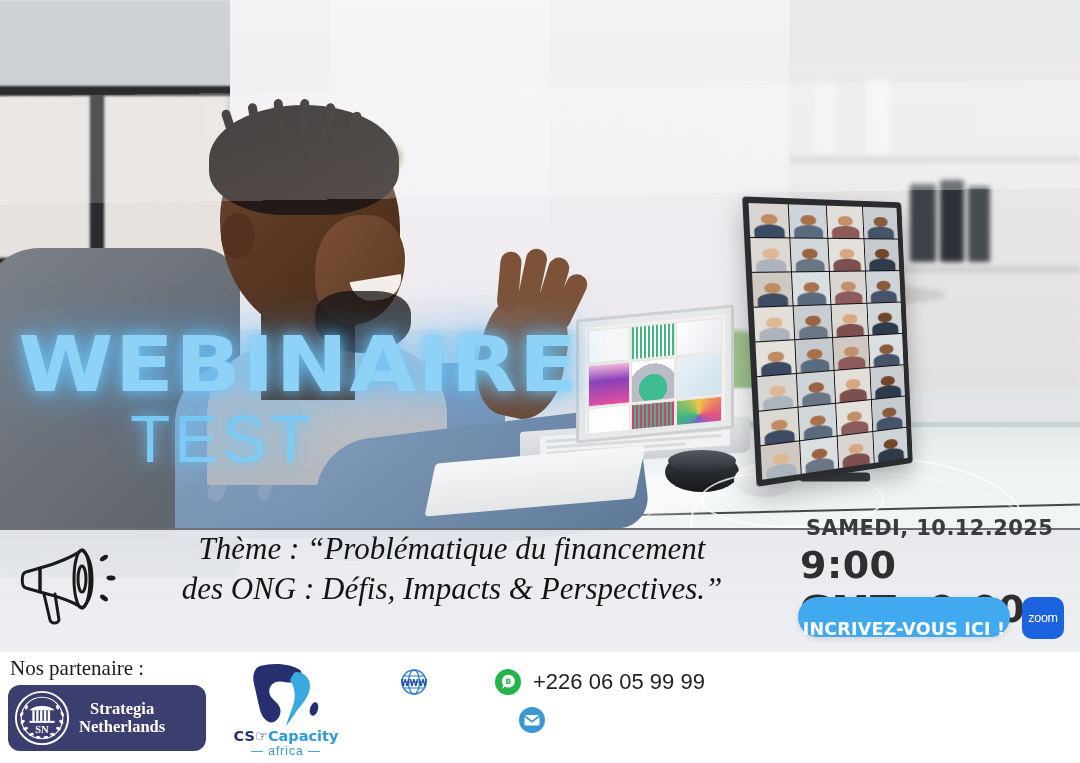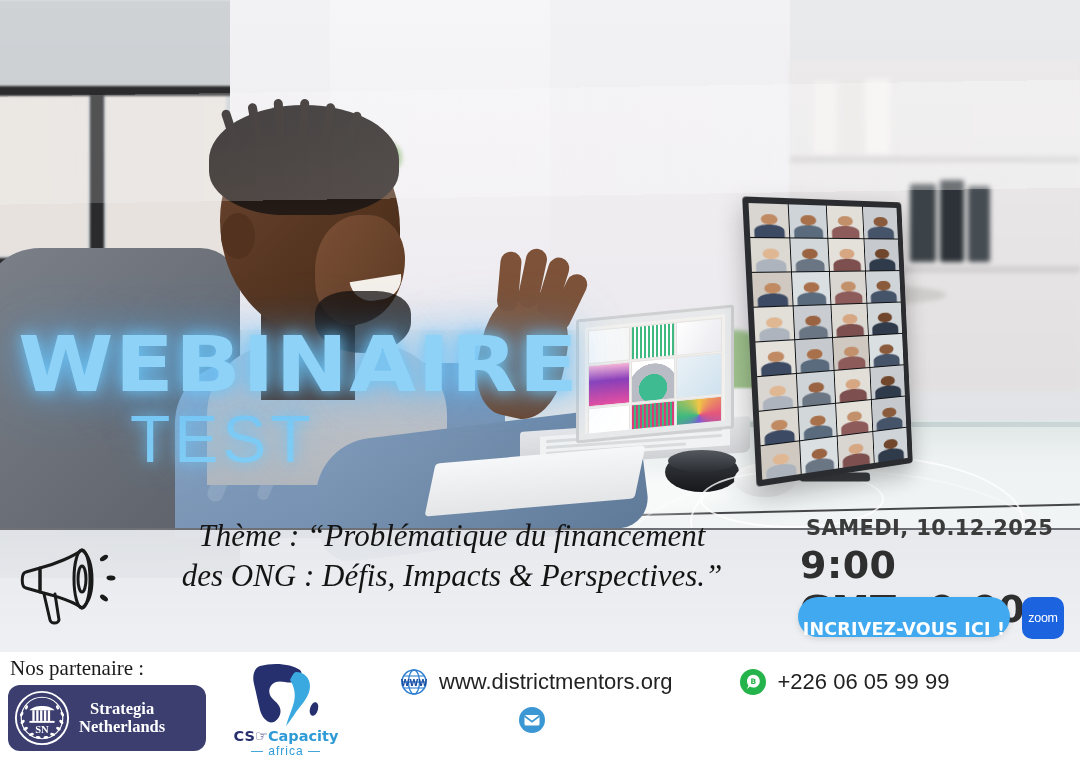--- a/index.html
+++ b/index.html
@@ -126,21 +126,21 @@
     letter-spacing:4px;color:#7ecbf5;margin-top:6px;margin-left:112px;
     text-shadow:0 0 14px rgba(110,200,250,.9),0 0 32px rgba(90,180,245,.6);
   }
 
   
   .theme-bar{position:absolute;left:0;top:528px;width:1080px;height:122px;
      background:rgba(233,235,238,.88);border-top:2px solid #6d7075;}
   .theme-bar-inner{position:absolute;left:0;top:0;width:1080px;height:122px;
      background:linear-gradient(180deg,rgba(228,230,234,.55),rgba(238,240,243,.97));}
   .megaphone{position:absolute;left:12px;top:534px;width:112px;height:96px;}
-  .theme-text{position:absolute;left:122px;top:516px;width:660px;
+  .theme-text{position:absolute;left:122px;top:529px;width:660px;
      font-family:"Liberation Serif","DejaVu Serif",serif;font-style:italic;
      font-size:31px;line-height:1.28;color:#141414;text-align:center;font-weight:400;}
 
   
   .date-txt{position:absolute;left:806px;top:516px;
      font-family:"DejaVu Sans",sans-serif;font-weight:bold;font-size:21px;letter-spacing:.4px;color:#3b3b3b;}
   .time-txt{position:absolute;left:800px;top:543px;
      font-family:"DejaVu Sans",sans-serif;font-weight:bold;font-size:38px;letter-spacing:.5px;color:#2f2f2f;}
   .cta{position:absolute;left:798px;top:597px;width:212px;height:40px;border-radius:22px;
      background:#41a9f0;display:flex;align-items:center;justify-content:center;
@@ -557,21 +557,20 @@
     <div class="c-row">
       <div class="c-pair">
         <svg width="28" height="28" viewBox="0 0 28 28">
           <circle cx="14" cy="14" r="12" fill="none" stroke="#2f7fd1" stroke-width="1.6"></circle>
           <ellipse cx="14" cy="14" rx="5.5" ry="12" fill="none" stroke="#2f7fd1" stroke-width="1.3"></ellipse>
           <line x1="2" y1="14" x2="26" y2="14" stroke="#2f7fd1" stroke-width="1.3"></line>
           <line x1="4" y1="8" x2="24" y2="8" stroke="#2f7fd1" stroke-width="1.1"></line>
           <line x1="4" y1="20" x2="24" y2="20" stroke="#2f7fd1" stroke-width="1.1"></line>
           <text x="14" y="17.5" font-family="DejaVu Sans, sans-serif" font-size="8" font-weight="bold" fill="#1d4fa3" text-anchor="middle">WWW</text>
         </svg>
-        <span class="c-txt">www.districtmentors.org</span>
       </div>
       <div class="spacer"></div>
       <div class="c-pair">
         <svg width="28" height="28" viewBox="0 0 28 28">
           <circle cx="14" cy="14" r="13" fill="#25b34b"></circle>
           <path d="M8 21 L9.4 17.4 C8.5 16.2 8 14.7 8 13.2 C8 9.6 10.9 6.8 14.4 6.8
                    C18 6.8 20.8 9.6 20.8 13.2 C20.8 16.8 18 19.6 14.4 19.6 C13.1 19.6 11.9 19.2 10.9 18.6 Z" fill="#ffffff"></path>
           <text x="14.3" y="16.3" font-family="DejaVu Sans, sans-serif" font-size="7.5" font-weight="bold" fill="#25b34b" text-anchor="middle">B</text>
         </svg>
         <span class="c-txt">+226 06 05 99 99</span>

